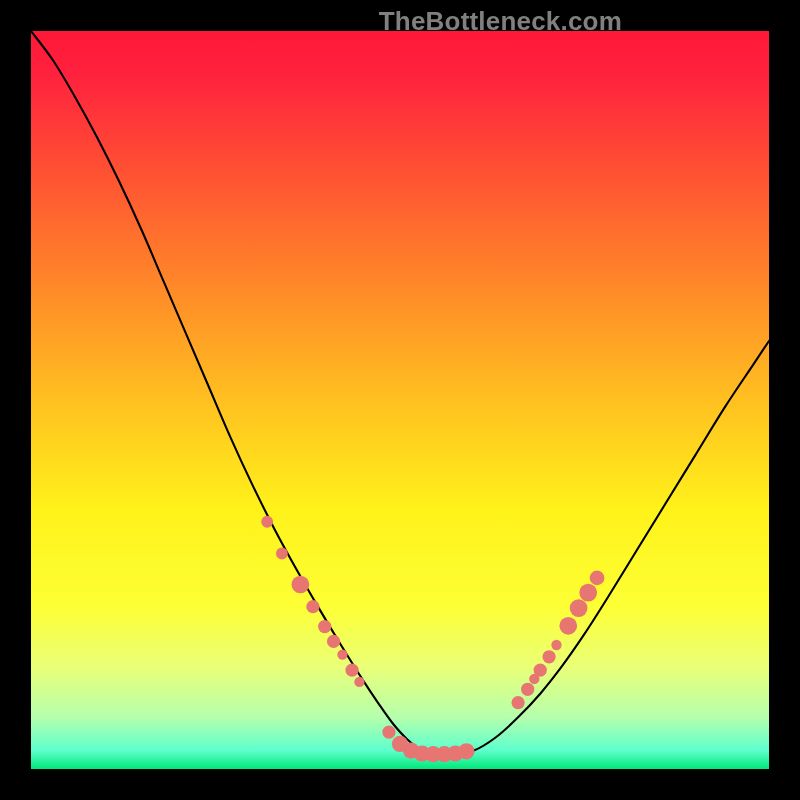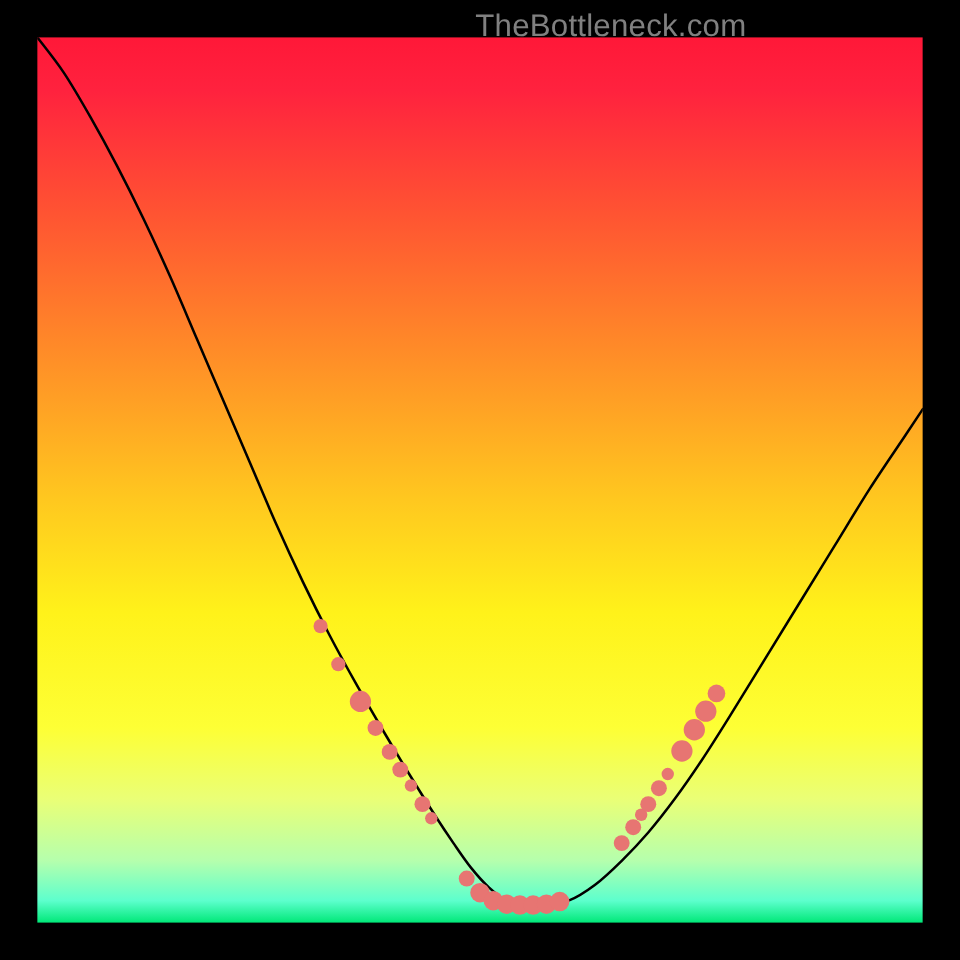--- a/index.html
+++ b/index.html
@@ -10,20 +10,21 @@
     background: #000;
     overflow: hidden;
   }
   .frame {
     position: absolute;
     left: 0;
     top: 0;
     width: 656px;
     height: 800px;
     background: #000;
+    font-weight: bold;
   }
   .plot {
     position: absolute;
     left: 31px;
     top: 31px;
     width: 738px;
     height: 738px;
   }
   .watermark {
     position: absolute;

